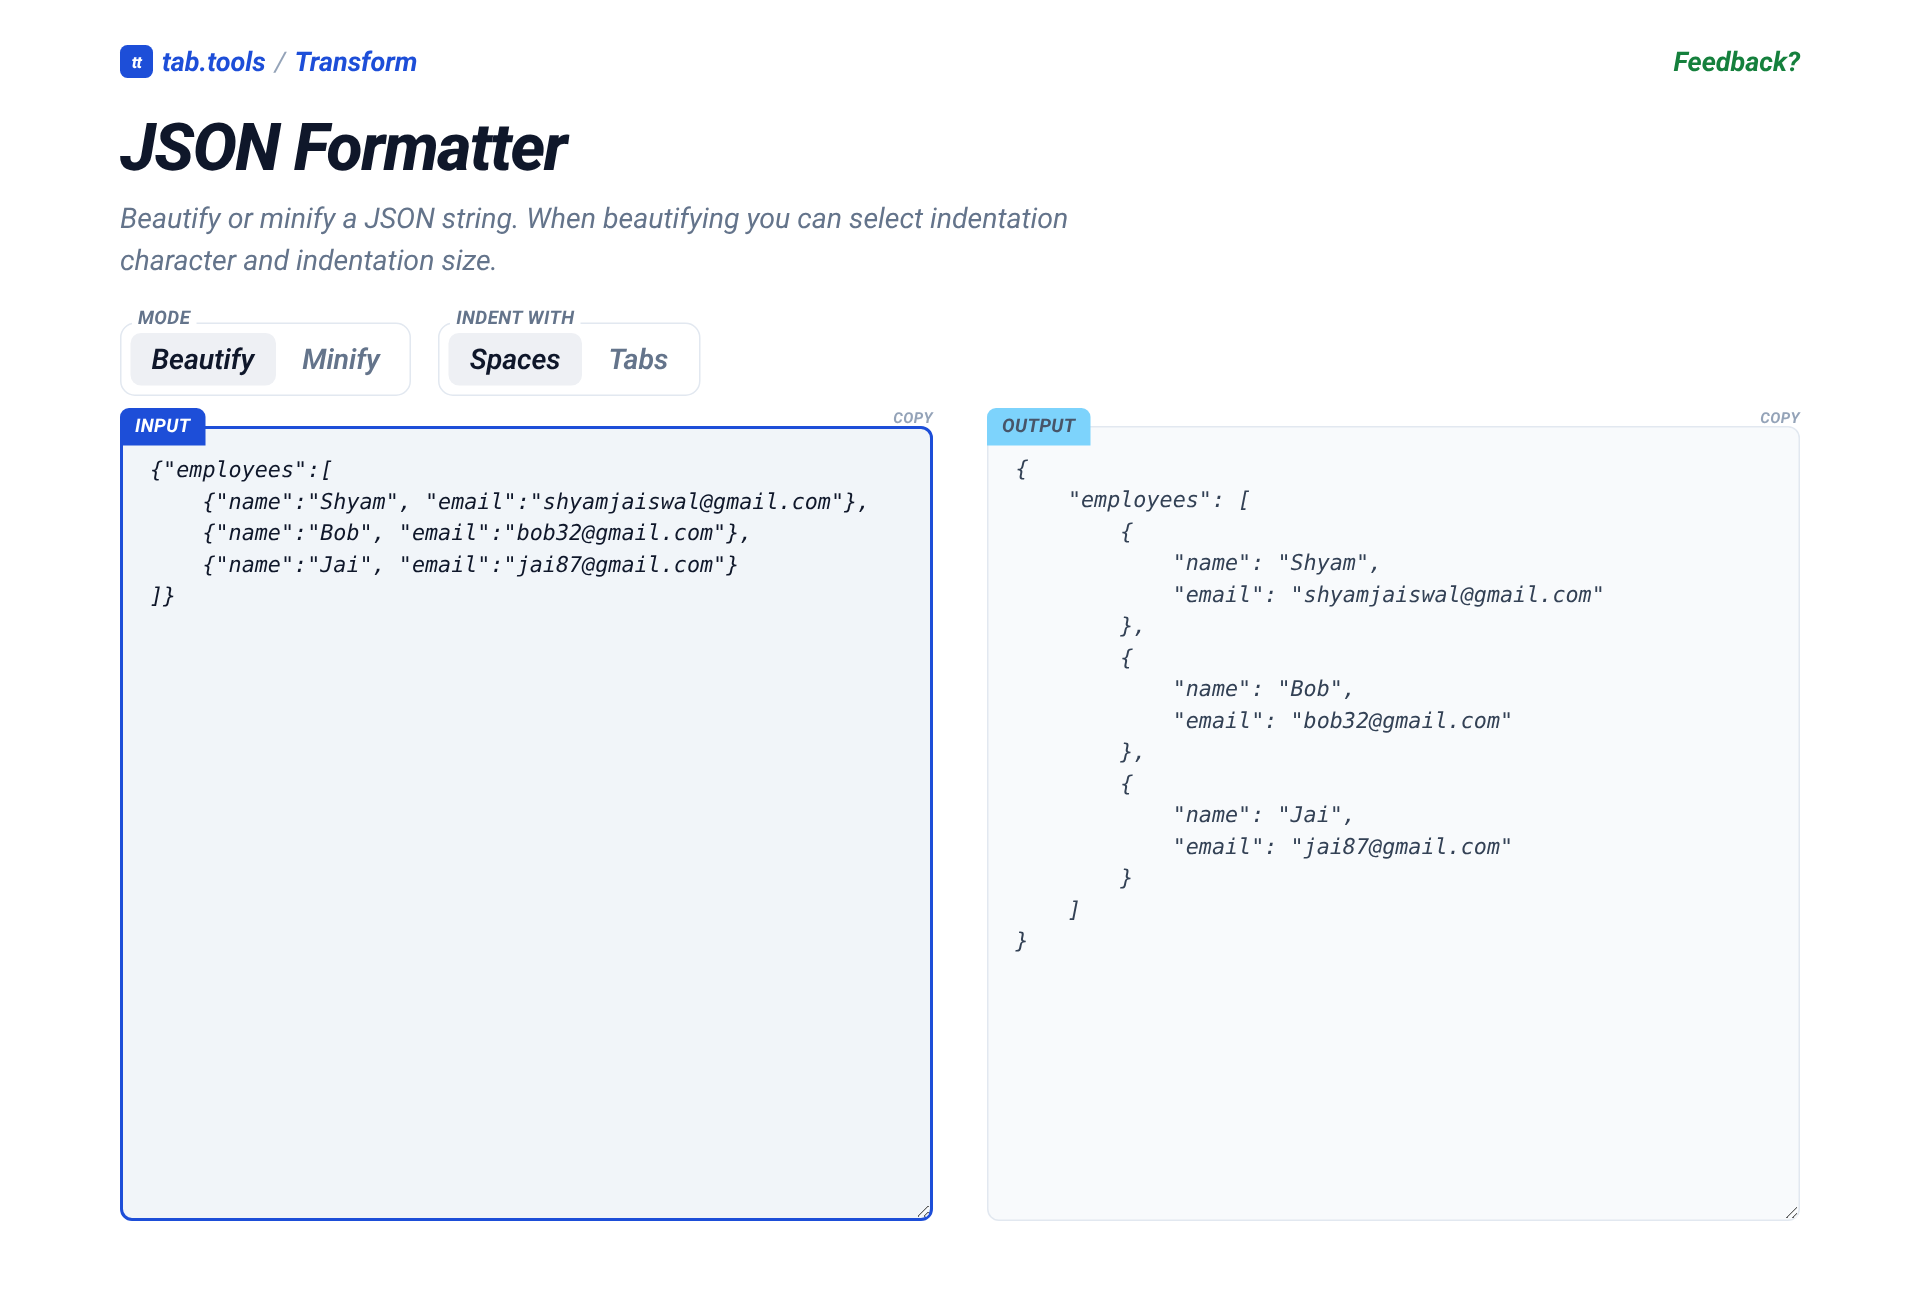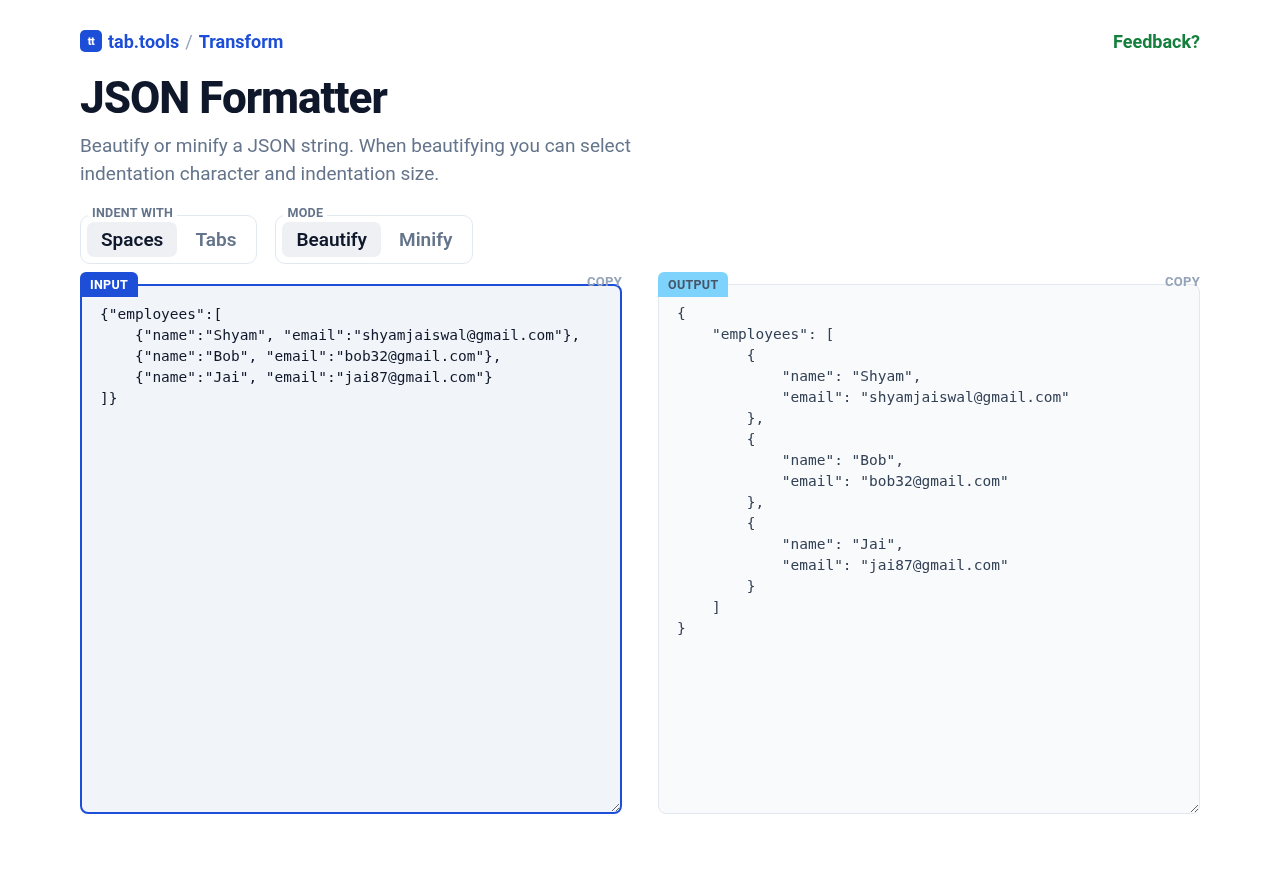--- a/index.html
+++ b/index.html
@@ -1,15 +1,15 @@
 <!DOCTYPE html>
 <html><head>
 <meta charset="utf-8">
 <style>
-  * { box-sizing: border-box; margin: 0; padding: 0; }
+  * { box-sizing: border-box; margin: 0; padding: 0; font-style: italic; }
   body {
     font-family: -apple-system, BlinkMacSystemFont, "Segoe UI", Roboto, Helvetica, Arial, sans-serif;
     background: #fff;
     color: #0f172a;
     padding: 30px 80px;
   }
   .header-row {
     display: flex;
     justify-content: space-between;
     align-items: center;
@@ -108,21 +108,21 @@
     padding: 5px 10px;
     border-radius: 6px 6px 0 0;
     z-index: 2;
   }
   .pane-tab.input-tab { background: #1d4ed8; color: #fff; }
   .pane-tab.output-tab { background: #7dd3fc; color: #475569; left:0; }
   .copy-btn {
     position: absolute;
     top: -10px;
     right: 0;
-    font-size: 13px;
+    font-size: 10px;
     font-weight: 700;
     color: #94a3b8;
     letter-spacing: 0.3px;
     cursor: pointer;
     z-index: 2;
   }
   .codebox {
     width: 100%;
     height: 530px;
     border-radius: 8px;
@@ -157,32 +157,32 @@
     <span class="crumb-current">Transform</span>
   </div>
   <div class="feedback">Feedback?</div>
 </div>
 
 <h1 class="title">JSON Formatter</h1>
 <p class="subtitle">Beautify or minify a JSON string. When beautifying you can select indentation character and indentation size.</p>
 
 <div class="controls-row">
   <div class="control-group">
+    <span class="control-label">MODE</span>
+    <div class="seg">
+      <button class="seg-btn active">Beautify</button>
+      <button class="seg-btn">Minify</button>
+    </div>
+  </div>
+
+  <div class="control-group">
     <span class="control-label">INDENT WITH</span>
     <div class="seg">
       <button class="seg-btn active">Spaces</button>
       <button class="seg-btn">Tabs</button>
-    </div>
-  </div>
-
-  <div class="control-group">
-    <span class="control-label">MODE</span>
-    <div class="seg">
-      <button class="seg-btn active">Beautify</button>
-      <button class="seg-btn">Minify</button>
     </div>
   </div>
 
 </div>
 
 <div class="panes">
   <div class="pane">
     <span class="pane-tab input-tab">INPUT</span>
     <span class="copy-btn">COPY</span>
     <textarea class="codebox input-box" spellcheck="false" style="">{"employees":[

